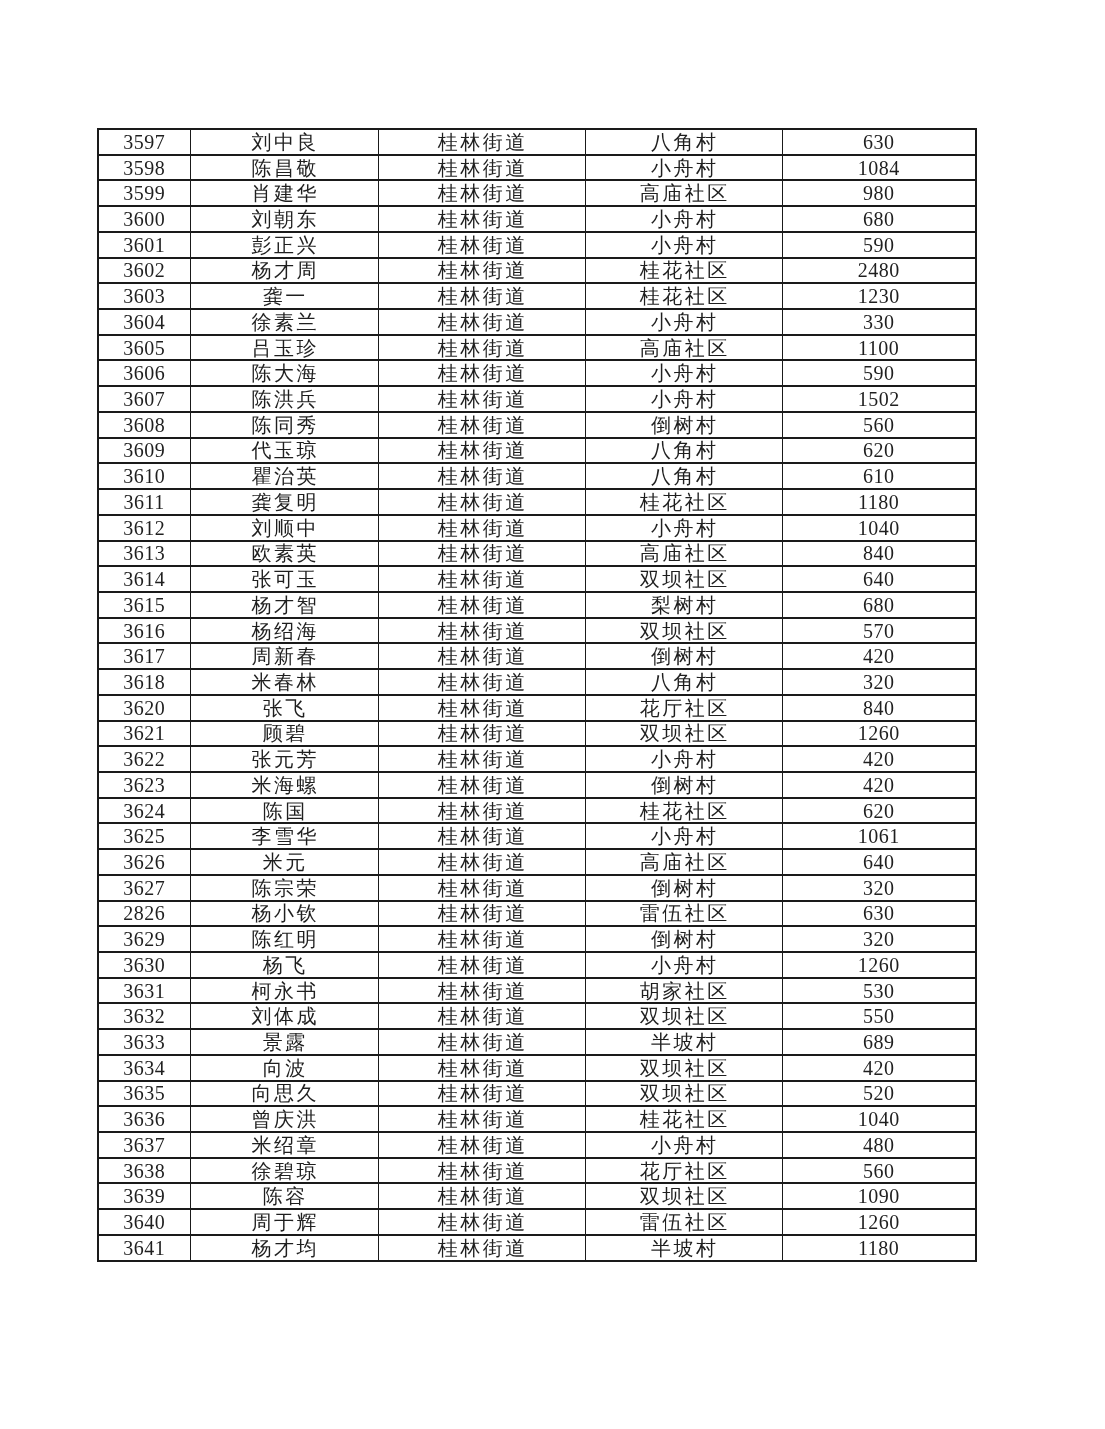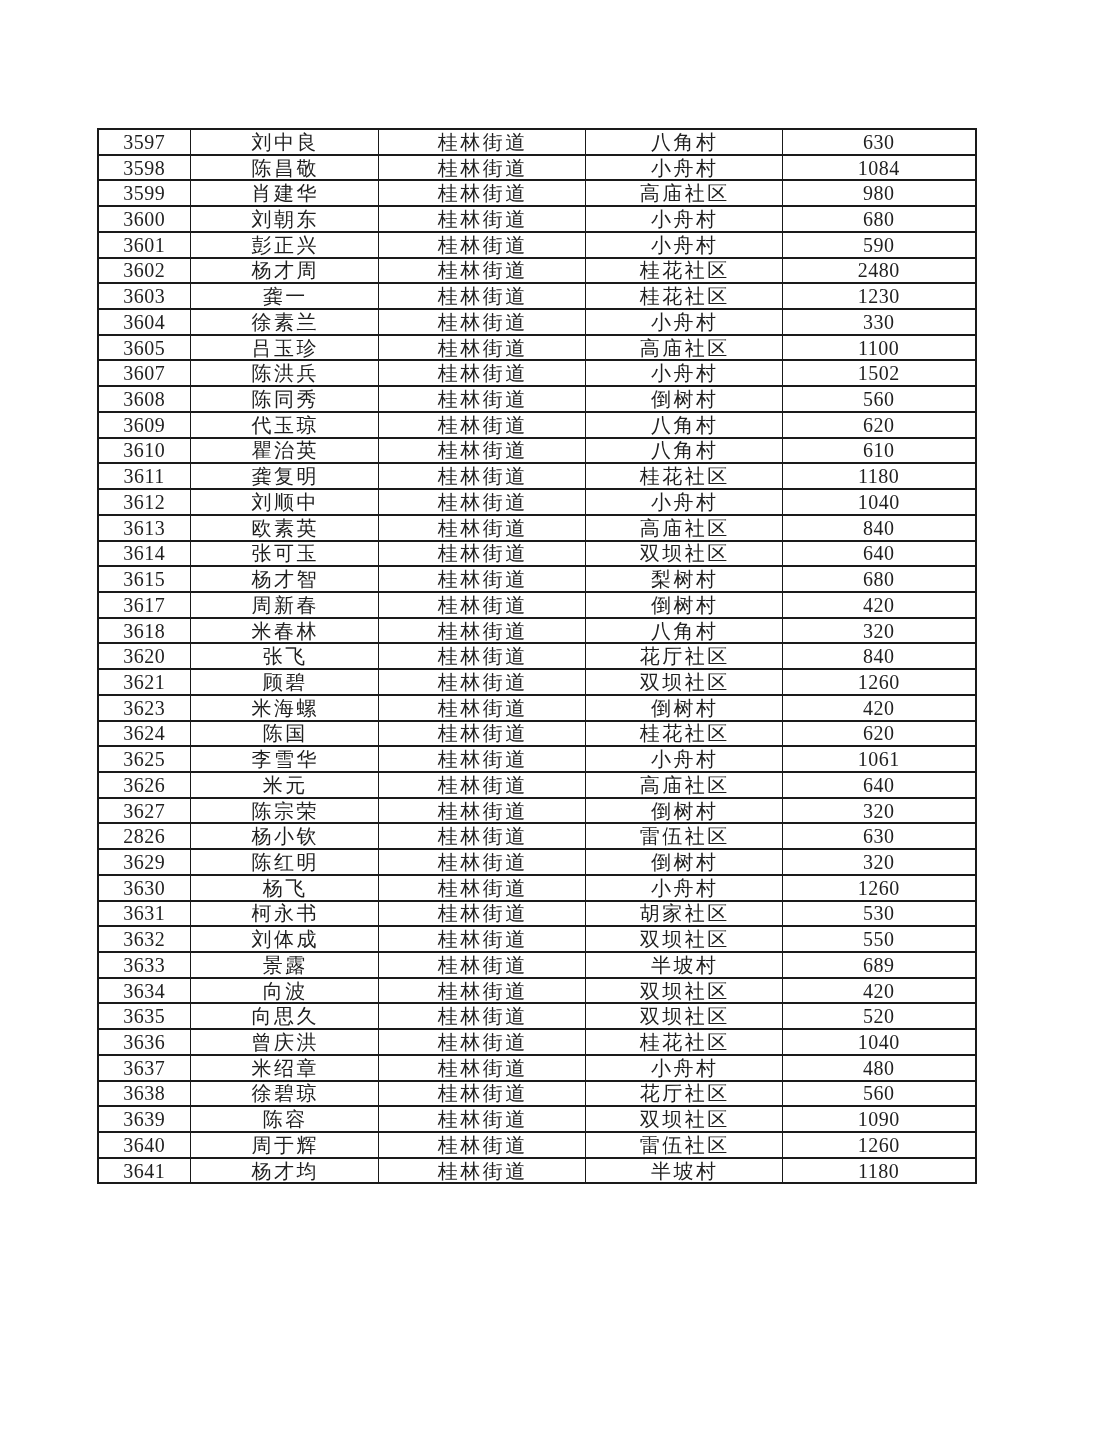--- a/index.html
+++ b/index.html
@@ -124,20 +124,27 @@
         <td class="num">330</td>
       </tr>
         <tr>
         <td class="num">3605</td>
         <td class="cjk">吕玉珍</td>
         <td class="cjk">桂林街道</td>
         <td class="cjk">高庙社区</td>
         <td class="num">1100</td>
       </tr>
         <tr>
+        <td class="num">3606</td>
+        <td class="cjk">陈大海</td>
+        <td class="cjk">桂林街道</td>
+        <td class="cjk">小舟村</td>
+        <td class="num">590</td>
+      </tr>
+        <tr>
         <td class="num">3607</td>
         <td class="cjk">陈洪兵</td>
         <td class="cjk">桂林街道</td>
         <td class="cjk">小舟村</td>
         <td class="num">1502</td>
       </tr>
         <tr>
         <td class="num">3608</td>
         <td class="cjk">陈同秀</td>
         <td class="cjk">桂林街道</td>
@@ -187,20 +194,27 @@
         <td class="num">640</td>
       </tr>
         <tr>
         <td class="num">3615</td>
         <td class="cjk">杨才智</td>
         <td class="cjk">桂林街道</td>
         <td class="cjk">梨树村</td>
         <td class="num">680</td>
       </tr>
         <tr>
+        <td class="num">3616</td>
+        <td class="cjk">杨绍海</td>
+        <td class="cjk">桂林街道</td>
+        <td class="cjk">双坝社区</td>
+        <td class="num">570</td>
+      </tr>
+        <tr>
         <td class="num">3617</td>
         <td class="cjk">周新春</td>
         <td class="cjk">桂林街道</td>
         <td class="cjk">倒树村</td>
         <td class="num">420</td>
       </tr>
         <tr>
         <td class="num">3618</td>
         <td class="cjk">米春林</td>
         <td class="cjk">桂林街道</td>
@@ -213,20 +227,27 @@
         <td class="cjk">桂林街道</td>
         <td class="cjk">花厅社区</td>
         <td class="num">840</td>
       </tr>
         <tr>
         <td class="num">3621</td>
         <td class="cjk">顾碧</td>
         <td class="cjk">桂林街道</td>
         <td class="cjk">双坝社区</td>
         <td class="num">1260</td>
+      </tr>
+        <tr>
+        <td class="num">3622</td>
+        <td class="cjk">张元芳</td>
+        <td class="cjk">桂林街道</td>
+        <td class="cjk">小舟村</td>
+        <td class="num">420</td>
       </tr>
         <tr>
         <td class="num">3623</td>
         <td class="cjk">米海螺</td>
         <td class="cjk">桂林街道</td>
         <td class="cjk">倒树村</td>
         <td class="num">420</td>
       </tr>
         <tr>
         <td class="num">3624</td>

